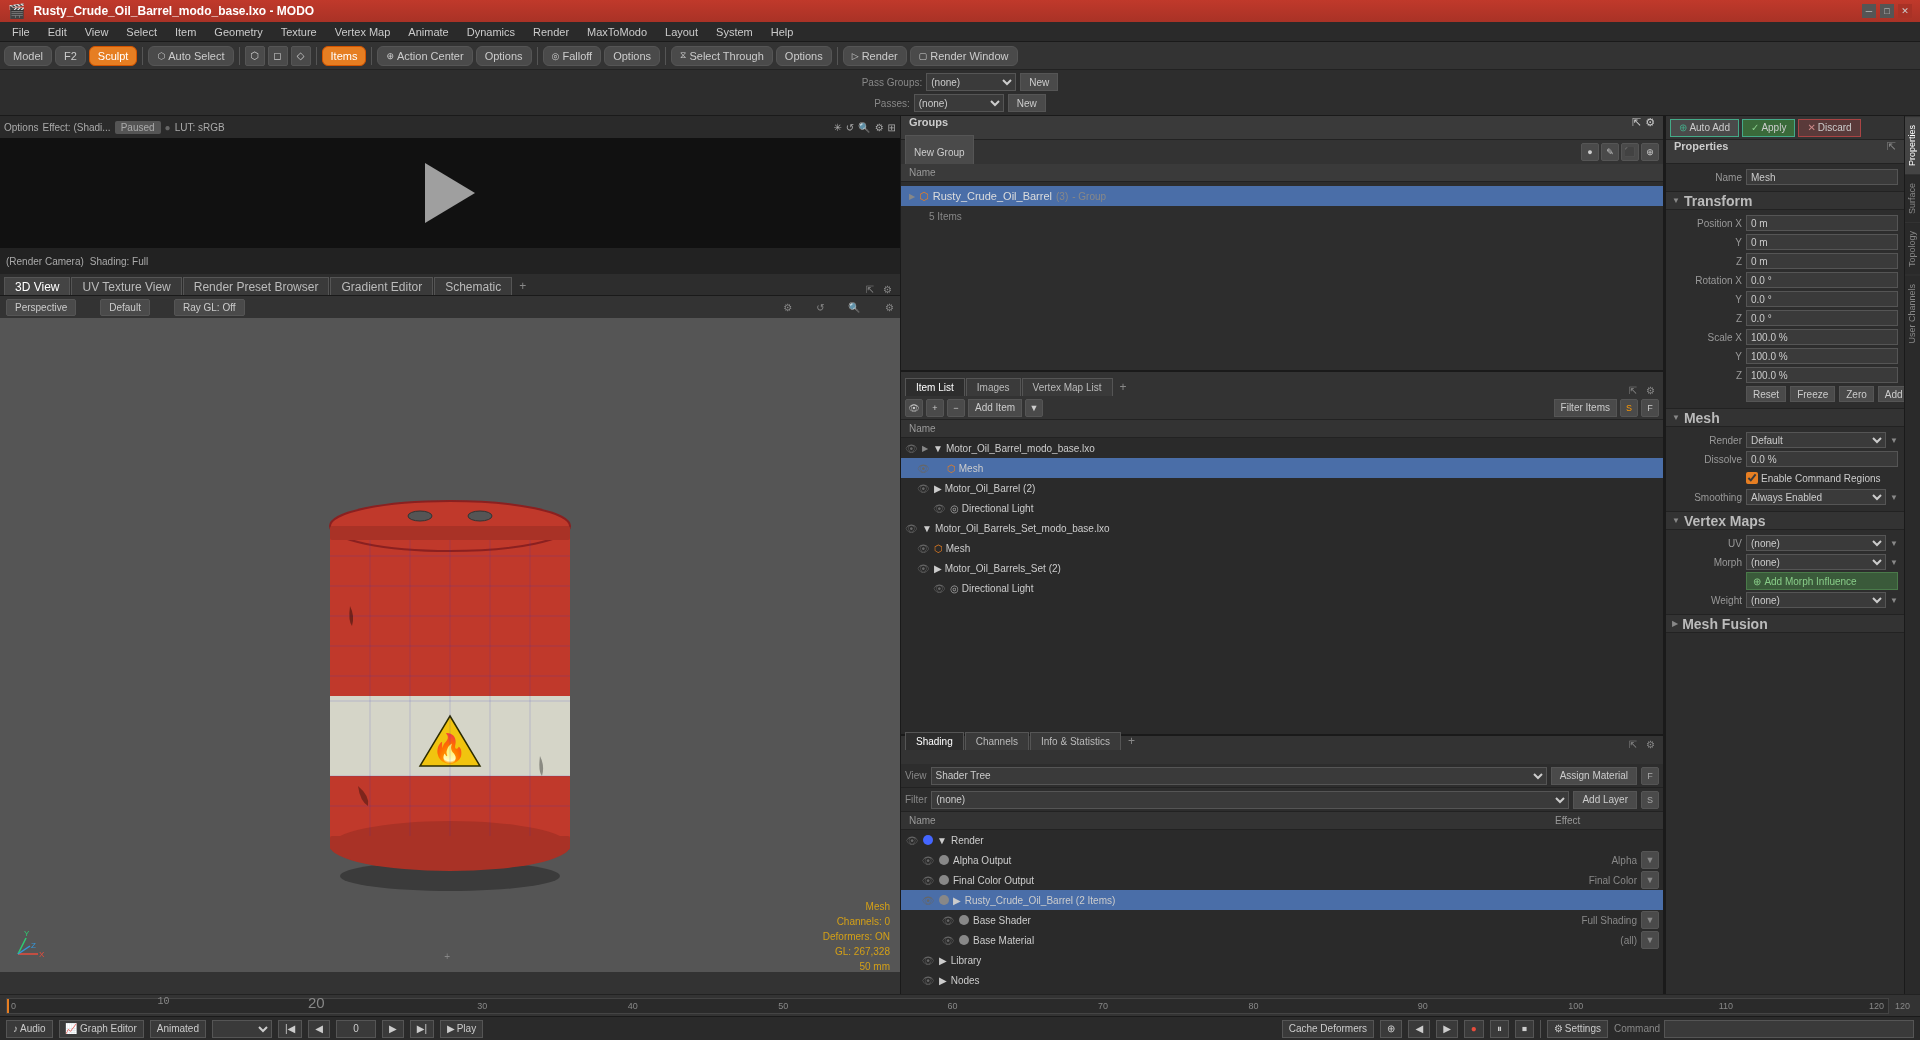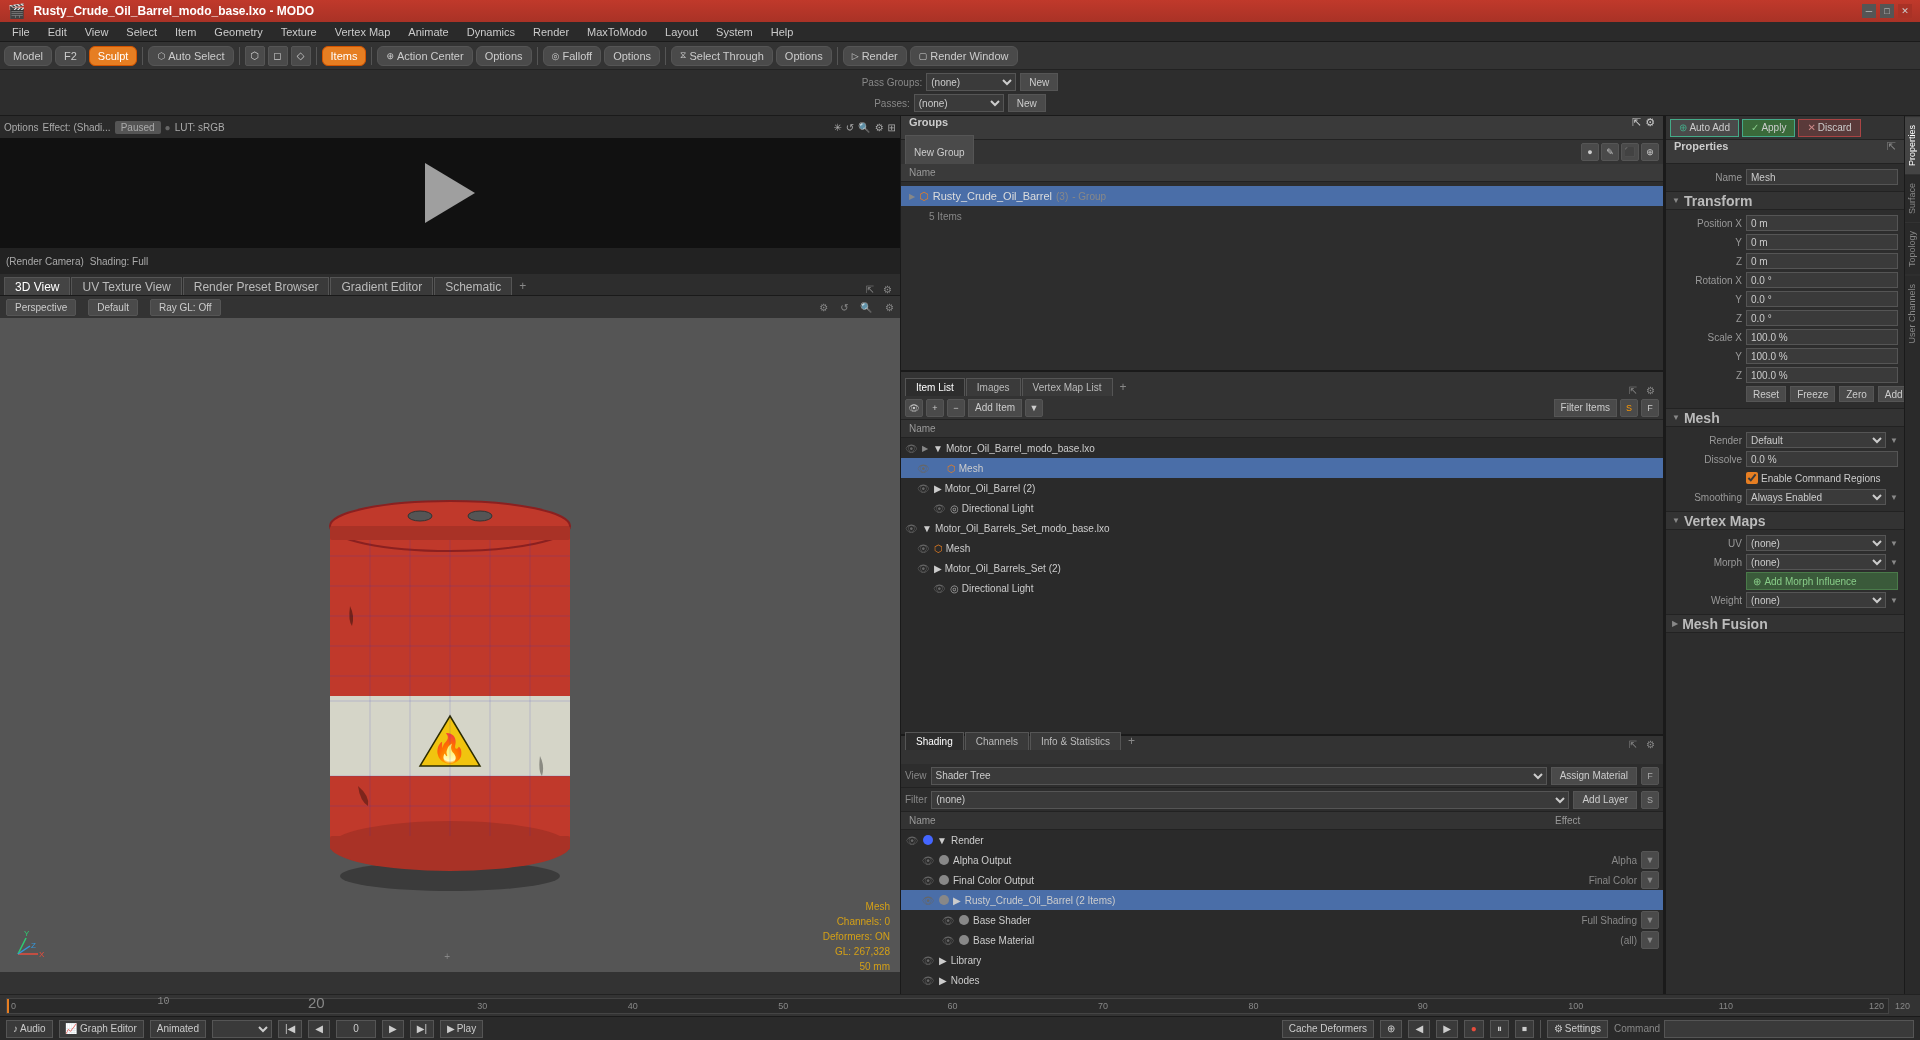--- a/index.html
+++ b/index.html
@@ -198,21 +198,21 @@
       background: #555;
       position: relative;
       overflow: hidden;
     }
     #viewport-3d .viewport-toolbar {
       height: 22px;
       background: #333;
       display: flex;
       align-items: center;
       padding: 0 6px;
-      gap: 12px;
+      gap: 24px;
       font-size: 10px;
       color: #ccc;
       position: absolute;
       top: 0;
       left: 0;
       right: 0;
       z-index: 10;
     }
     .viewport-label {
       padding: 2px 8px;

